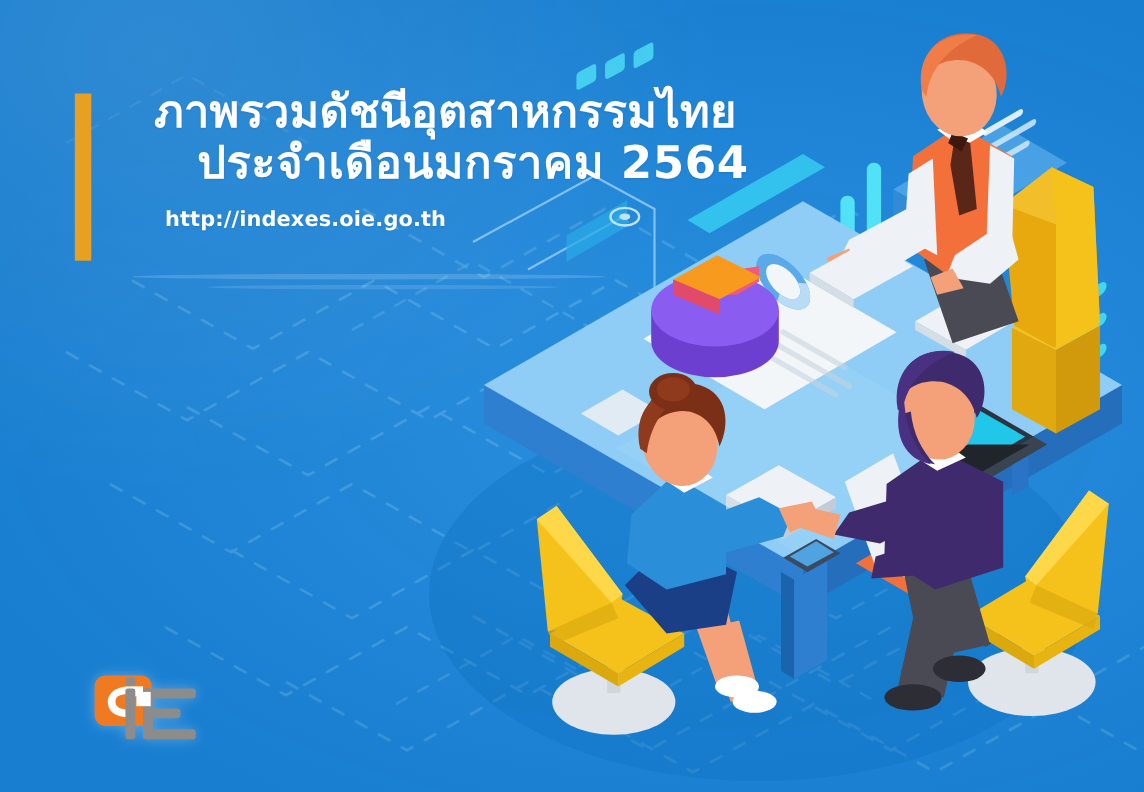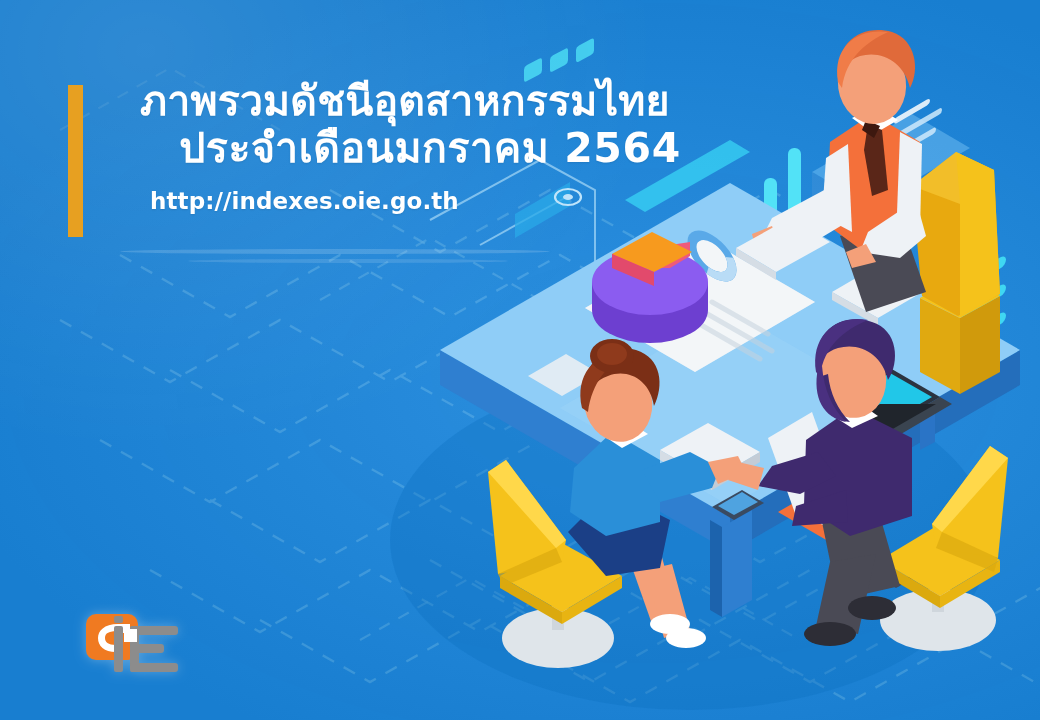--- a/index.html
+++ b/index.html
@@ -77,21 +77,21 @@
     font-weight: 700;
     letter-spacing: .2px;
     white-space: nowrap;
     text-shadow: 0 1px 2px rgba(0,0,0,.10);
   }
   .title-line.l2 { letter-spacing: .6px; text-align: center; }
   .url-text {
     margin-top: 16px;
     margin-left: 10px;
     color: #ffffff;
-    font-size: 23px;
+    font-size: 19px;
     font-weight: 600;
     letter-spacing: .1px;
     white-space: nowrap;
     text-shadow: 0 1px 2px rgba(0,0,0,.10);
   }
 
   
   .swoosh {
     position: absolute;
     z-index: 24;

